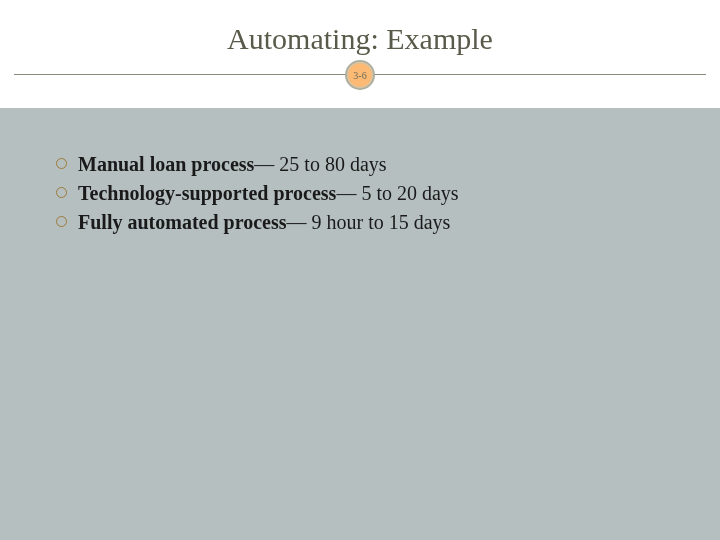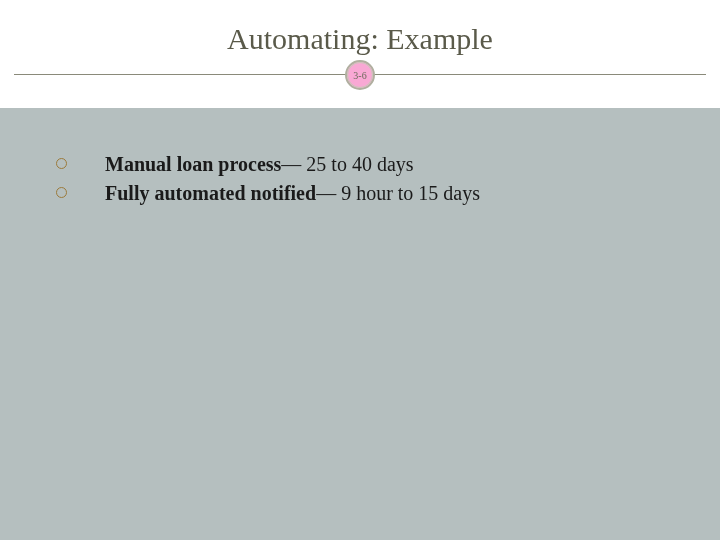--- a/index.html
+++ b/index.html
@@ -37,21 +37,21 @@
     height: 1px;
     background: #8a8a7a;
   }
   .badge {
     position: absolute;
     top: 60px;
     left: 50%;
     transform: translateX(-50%);
     width: 30px; height: 30px;
     border-radius: 50%;
-    background: #f9a8d4;
+    background: #fdba74;
     border: 2px solid #b0b0a0;
     display: flex;
     align-items: center;
     justify-content: center;
     font-size: 10px;
     color: #6a6a5a;
   }
   .badge-inner {
     width: 26px; height: 26px;
     border-radius: 50%;
@@ -94,21 +94,21 @@
   }
   .sub-circle {
     position: absolute;
     left: 0;
     top: 8px;
     width: 11px; height: 11px;
     border-radius: 50%;
     border: 1.5px solid #9c7a3a;
     background: transparent;
   }
-  .sub-item b { font-weight: bold; margin-left: 27px; }
+  .sub-item b { font-weight: bold; }
   .footer {
     position: absolute;
     left: 16px;
     bottom: 10px;
     font-size: 10px;
     color: #2a2a2a;
     line-height: 1.25;
   }
 </style>
 </head>
@@ -121,23 +121,27 @@
     <div class="divider-line"></div>
     <div class="badge">
       <div class="badge-inner">3-6</div>
     </div>
   </div>
 
   <div class="content">
     <div class="sub-list">
       <div class="sub-item">
         <span class="sub-circle"></span>
-        <b>Manual loan process</b><span>— 25 to 40 days</span>
+        <b>Manual loan process</b><span>— 25 to 80 days</span>
       </div>
       <div class="sub-item">
         <span class="sub-circle"></span>
-        <b>Fully automated notified</b><span>— 9 hour to 15 days</span>
+        <b>Technology-supported process</b><span>— 5 to 20 days</span>
+      </div>
+      <div class="sub-item">
+        <span class="sub-circle"></span>
+        <b>Fully automated process</b><span>— 9 hour to 15 days</span>
       </div>
     </div>
   </div>
 
 
 </div>
 
 </body></html>

